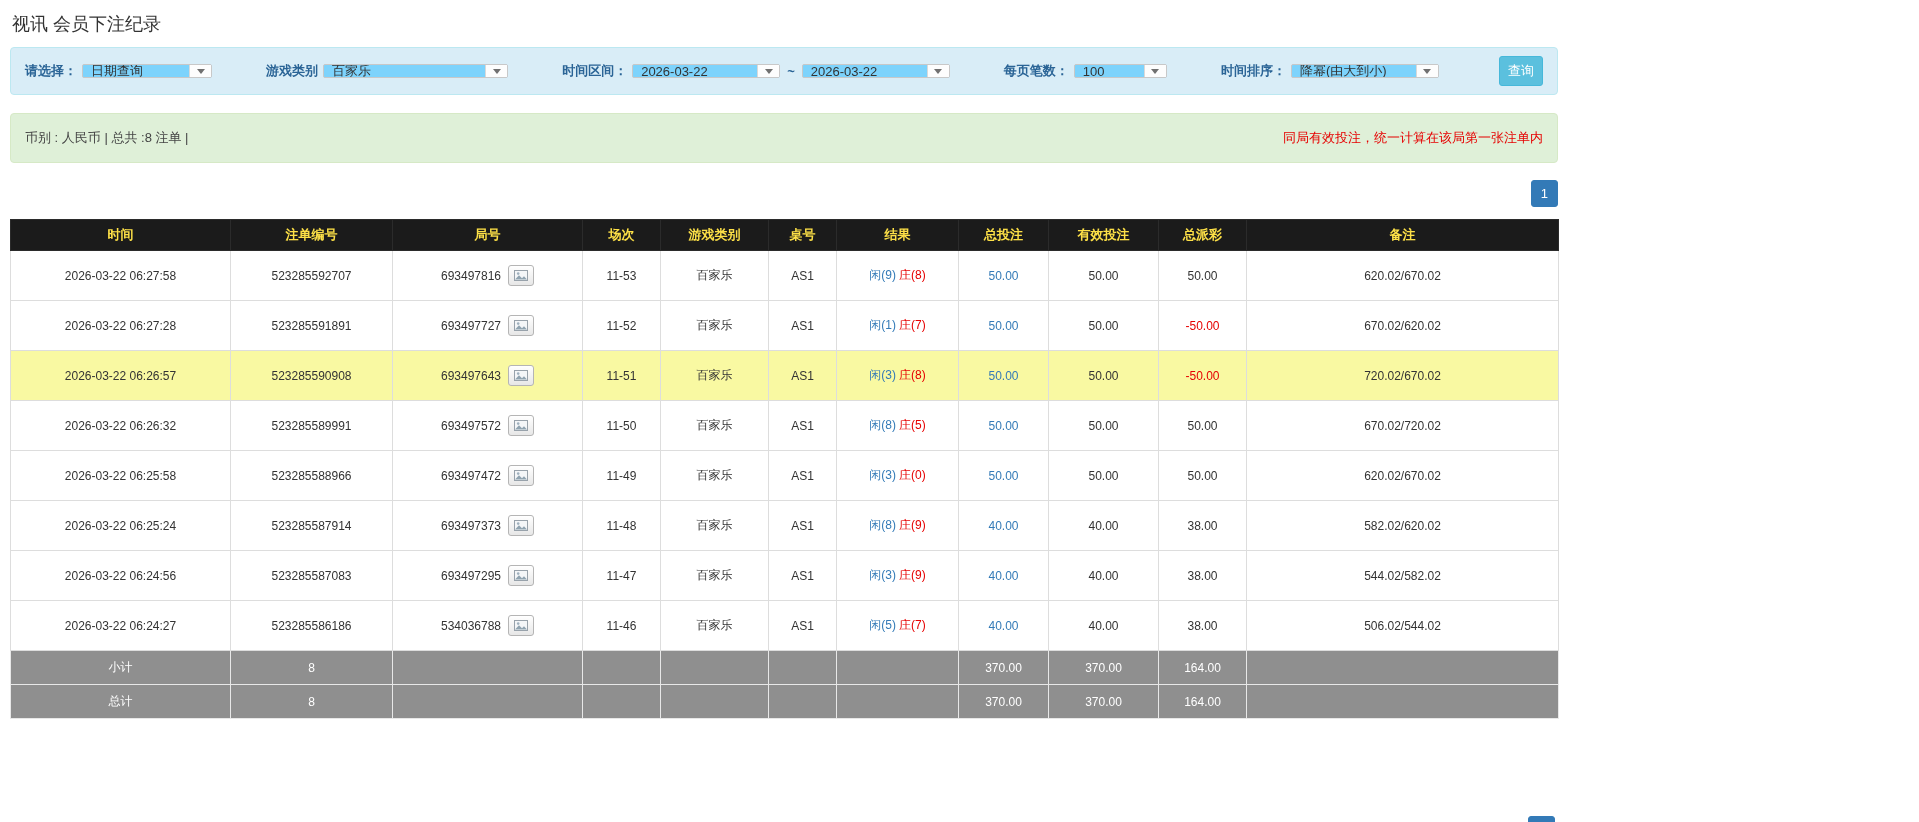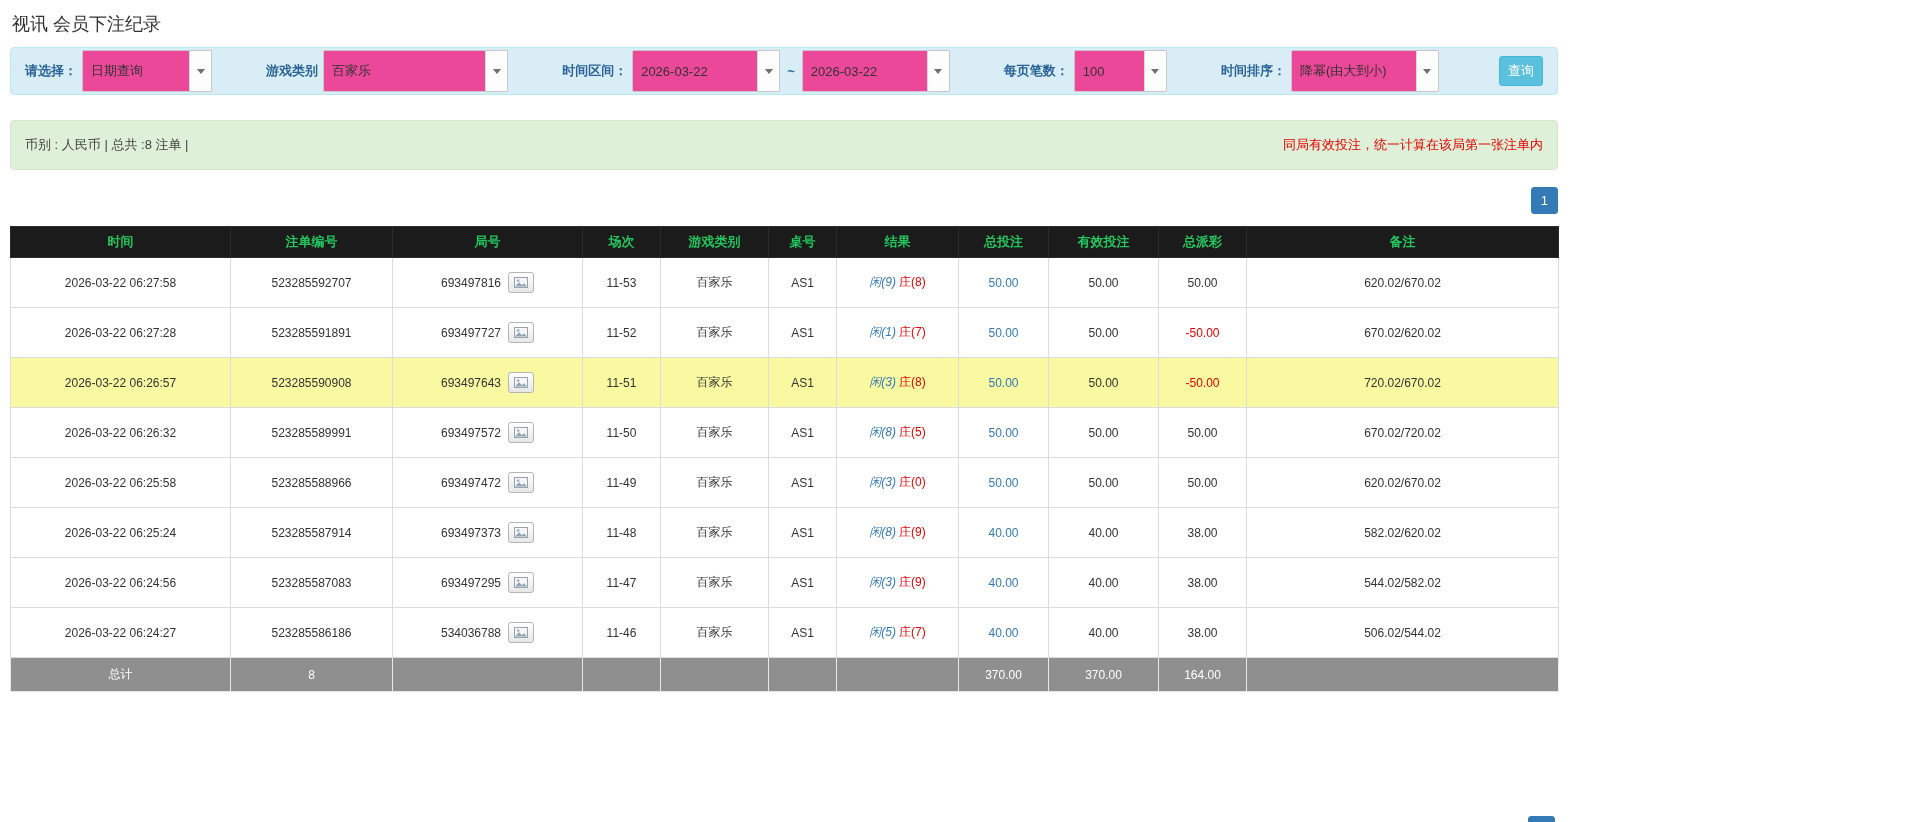--- a/index.html
+++ b/index.html
@@ -24,62 +24,62 @@
   .page-title{font-size:18px;font-weight:400;color:#333;padding:12px 0 11px 2px;}
 
   
   .filter-bar{
     background:var(--filter-bar-bg);border:1px solid #bce8f1;border-radius:4px;
     height:48px;display:flex;align-items:center;padding:0 14px;justify-content:space-between;
   }
   .filter-group{display:flex;align-items:center;margin-right:16px;}
   .flabel{color:var(--label-blue);font-weight:bold;font-size:13px;margin-right:5px;white-space:nowrap;}
   .combo{
-    display:inline-flex;align-items:stretch;background:#ec4899;border:1px solid #c8c8c8;
-    height:42px;border-radius:2px;cursor:pointer;
+    display:inline-flex;align-items:stretch;background:#7dd3fc;border:1px solid #c8c8c8;
+    height:14px;border-radius:2px;cursor:pointer;
   }
   .combo-text{flex:1;display:flex;align-items:center;padding:0 8px;font-size:13px;color:#333;white-space:nowrap;overflow:hidden;}
   .combo-caret{width:22px;border-left:1px solid #d9d9d9;display:flex;align-items:center;justify-content:center;background:#fdfdfd;}
   .caret-shape{width:0;height:0;border-left:4px solid transparent;border-right:4px solid transparent;border-top:5px solid #707070;}
   .w-query{width:130px}.w-game{width:185px}.w-date{width:148px}.w-size{width:93px}.w-sort{width:148px}
   .tilde{color:var(--label-blue);font-size:13px;margin:0 7px;font-weight:bold;}
   .btn-search{
     background:var(--search-btn-bg);border:1px solid #46b8da;color:#fff;border-radius:3px;
     height:30px;padding:0 8px;font-size:13px;margin-left:6px;cursor:pointer;
     font-family:"Liberation Sans","DejaVu Sans",sans-serif;
   }
 
   
   .summary-bar{
-    margin-top:25px;background:var(--summary-bar-bg);border:1px solid #d6e9c6;border-radius:4px;
+    margin-top:18px;background:var(--summary-bar-bg);border:1px solid #d6e9c6;border-radius:4px;
     height:50px;display:flex;align-items:center;justify-content:space-between;padding:0 14px;font-size:13px;
   }
   .summary-left{color:#444;}
   .summary-right{color:var(--negative-red);}
 
   
   .pagination-top{display:flex;justify-content:flex-end;margin:17px 0 12px;}
   .page-btn{
     display:inline-block;background:var(--accent-blue);border:1px solid var(--accent-blue);color:#fff;
     font-size:13px;line-height:1;padding:6px 9px;border-radius:3px;cursor:pointer;
   }
   .pagination-bottom{position:absolute;top:816px;left:1528px;}
 
   
   table{width:100%;border-collapse:collapse;font-size:12px;table-layout:fixed;}
   thead th{
-    background:var(--header-bg);color:#22c55e;font-weight:bold;font-size:13px;
+    background:var(--header-bg);color:#fde047;font-weight:bold;font-size:13px;
     padding:6px 4px;border:1px solid #2b2b2b;text-align:center;
   }
   tbody td{
     border:1px solid #ddd;text-align:center;padding:14px 4px;background:#fff;color:#333;
     overflow:hidden;white-space:nowrap;
   }
   tr.highlight td{background:var(--highlight-yellow);}
-  .player{color:var(--accent-blue);font-style:italic;}
+  .player{color:var(--accent-blue);}
   .banker{color:var(--banker-red);margin-left:3px;}
   .bet-link{color:var(--accent-blue);cursor:pointer;}
   td.neg{color:var(--negative-red);margin-left:20px;}
   .round-cell{display:inline-flex;align-items:center;gap:7px;}
   .icon-btn{
     width:26px;height:21px;border:1px solid #b5b5b5;border-radius:3px;
     background:linear-gradient(#ffffff,#e7e7e7);display:inline-flex;align-items:center;justify-content:center;cursor:pointer;
   }
   tfoot td{
     background:var(--footer-bg);color:#fff;border:1px solid #e8e8e8;text-align:center;
@@ -360,32 +360,45 @@
           <td>AS1</td>
           <td><span class="player">闲(5)</span><span class="banker">庄(7)</span></td>
           <td><span class="bet-link">40.00</span></td>
           <td>40.00</td>
           <td>38.00</td>
           <td>506.02/544.02</td>
         </tr>
       </tbody>
     <tfoot>
         <tr>
-          <td>总计</td>
+          <td>小计</td>
           <td>8</td>
           <td></td>
           <td></td>
           <td></td>
           <td></td>
           <td></td>
           <td>370.00</td>
           <td>370.00</td>
           <td>164.00</td>
           <td></td>
         </tr>
+        <tr>
+          <td>总计</td>
+          <td>8</td>
+          <td></td>
+          <td></td>
+          <td></td>
+          <td></td>
+          <td></td>
+          <td>370.00</td>
+          <td>370.00</td>
+          <td>164.00</td>
+          <td></td>
+        </tr>
       </tfoot>
   </table>
 
 </div>
 
 <div class="pagination-bottom">
   <span class="page-btn">1</span>
 </div>
 
 </body></html>

